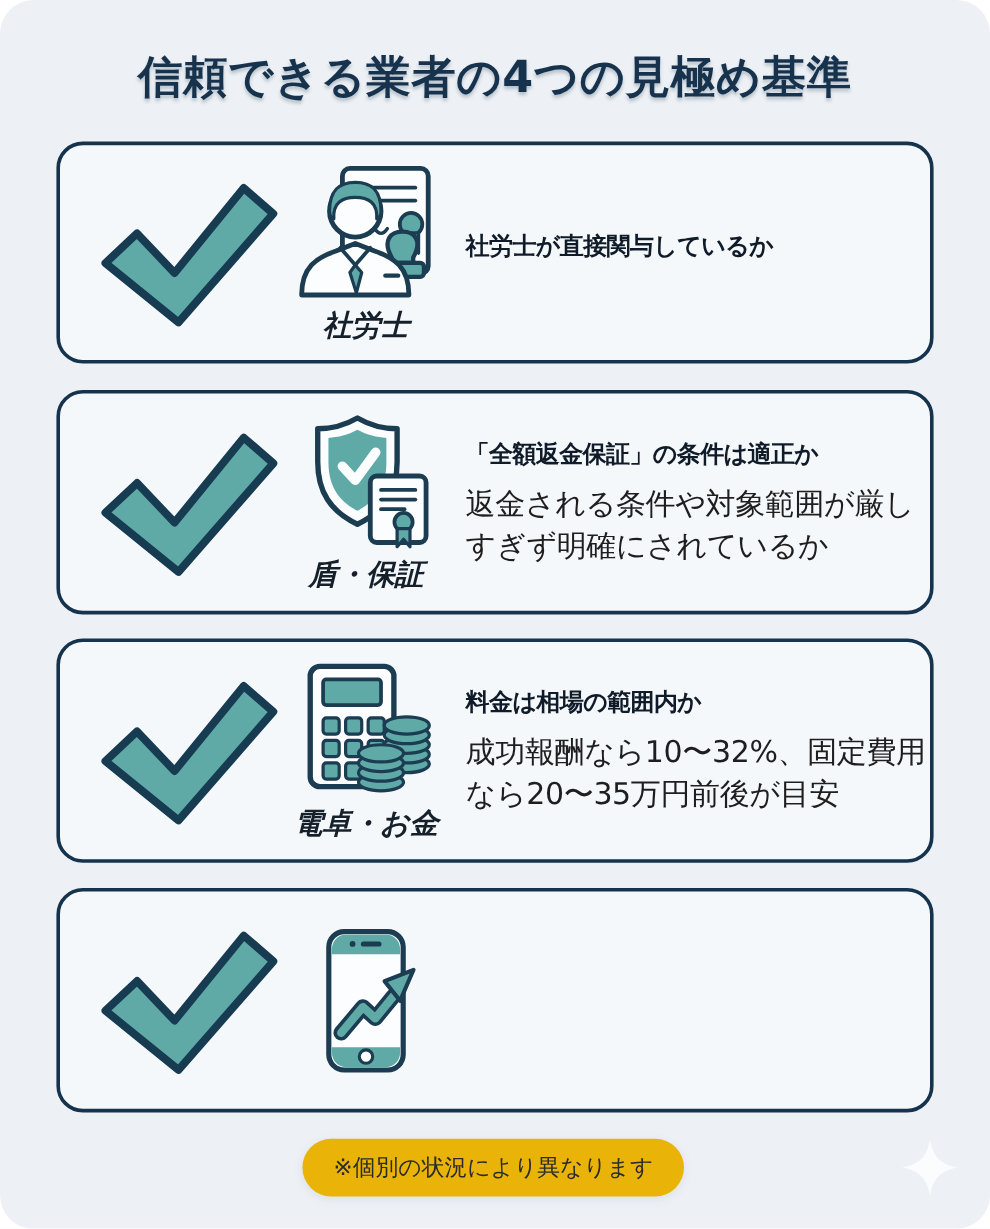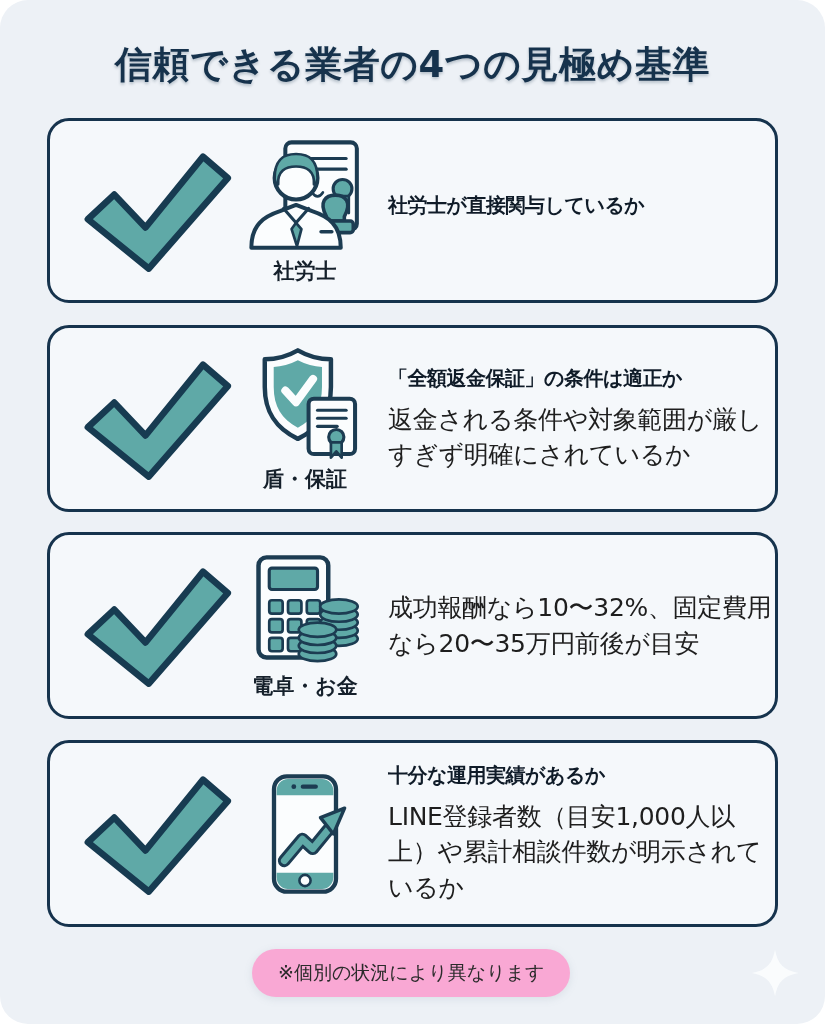--- a/index.html
+++ b/index.html
@@ -23,35 +23,35 @@
   .card.c1{top:118px;height:185px;}
   .card.c2{top:325px;}
   .card.c3{top:532px;}
   .card.c4{top:740px;}
   .check{flex:0 0 auto;margin-left:28px;width:158px;height:130px;}
   .check svg{width:158px;height:130px;display:block;}
   .icon-col{flex:0 0 138px;display:flex;flex-direction:column;align-items:center;}
   .icon-col svg{width:118px;height:118px;display:block;}
   .c4 .icon-col svg{height:124px;}
   .icon-caption{
-    margin-top:2px;font-size:21px;font-weight:700;color:#15202B;
-    white-space:nowrap;text-align:center;
+    margin-top:2px;font-size:24px;font-weight:700;color:#15202B;
+    white-space:nowrap;text-align:center;font-style:italic;
   }
   .text-col{margin-left:14px;width:387px;}
   .card-heading{
     font-size:20px;font-weight:800;color:#0F1B28;
     white-space:nowrap;letter-spacing:-0.5px;margin-bottom:10px;
   }
   .card-desc{
     font-size:25px;font-weight:500;color:#1E1E1E;
     line-height:1.42;letter-spacing:-0.3px;
   }
   .footer-pill{
     position:absolute;left:252px;top:949px;height:48px;padding:0 26px;
-    background:#f9a8d4;border-radius:26px;display:flex;align-items:center;
+    background:#eab308;border-radius:26px;display:flex;align-items:center;
     box-shadow:0 2px 8px rgba(110,125,145,.15);
   }
   .footer-note{font-size:19px;font-weight:500;color:#2B2B2B;white-space:nowrap;}
   .sparkle{position:absolute;left:750px;top:948px;width:50px;height:50px;}
 </style>
 </head>
 <body>
 
 <div class="canvas">
   <div class="board"></div>
@@ -146,20 +146,21 @@
             <ellipse cx="80" cy="114" rx="21" ry="8"></ellipse>
             <ellipse cx="80" cy="105" rx="21" ry="8"></ellipse>
             <ellipse cx="80" cy="96" rx="21" ry="8"></ellipse>
             <ellipse cx="80" cy="87" rx="21" ry="8"></ellipse>
           </g>
         </g>
       </svg>
       <div class="icon-caption">電卓・お金</div>
     </div>
     <div class="text-col">
+      <div class="card-heading">料金は相場の範囲内か</div>
       <div class="card-desc">成功報酬なら10〜32%、固定費用なら20〜35万円前後が目安</div>
     </div>
   </div>
 
   <div class="card c4">
     <div class="check">
       <svg viewBox="0 0 192 156">
           <path d="M12 88 L44 58 L82 98 L152 12 L182 38 L86 148 Z" fill="#5FA9A7" stroke="#173B51" stroke-width="8" stroke-linejoin="round"></path>
         </svg>
     </div>
@@ -171,24 +172,20 @@
           <circle cx="53" cy="17" r="2.8" fill="#1C3C52" stroke="none"></circle>
           <rect x="61" y="14.5" width="20" height="5" rx="2.5" fill="#1C3C52" stroke="none"></rect>
           <path d="M33 117 H99 V122 C99 130 93 136 86 136 H46 C39 136 33 130 33 122 Z" fill="#5FA9A7" stroke="none"></path>
           <circle cx="66" cy="126" r="6.5" fill="#FBFDFE" stroke-width="3"></circle>
           <path d="M42 103 L63 78 L75 89 L93 67" fill="none" stroke="#1C3C52" stroke-width="15"></path>
           <path d="M42 103 L63 78 L75 89 L93 67" fill="none" stroke="#5FA9A7" stroke-width="8"></path>
           <path d="M112 42 L84 53 L99 72 Z" fill="#5FA9A7" stroke-width="4"></path>
         </g>
       </svg>
     </div>
-    <div class="text-col">
-      <div class="card-heading">十分な運用実績があるか</div>
-      <div class="card-desc">LINE登録者数（目安1,000人以上）や累計相談件数が明示されているか</div>
-    </div>
   </div>
 
   <div class="footer-pill">
     <span class="footer-note">※個別の状況により異なります</span>
   </div>
   <svg class="sparkle" viewBox="0 0 100 100">
     <path d="M50 3 C55 32 68 45 97 50 C68 55 55 68 50 97 C45 68 32 55 3 50 C32 45 45 32 50 3 Z" fill="#FBFDFE" opacity="0.9"></path>
   </svg>
 </div>
 

